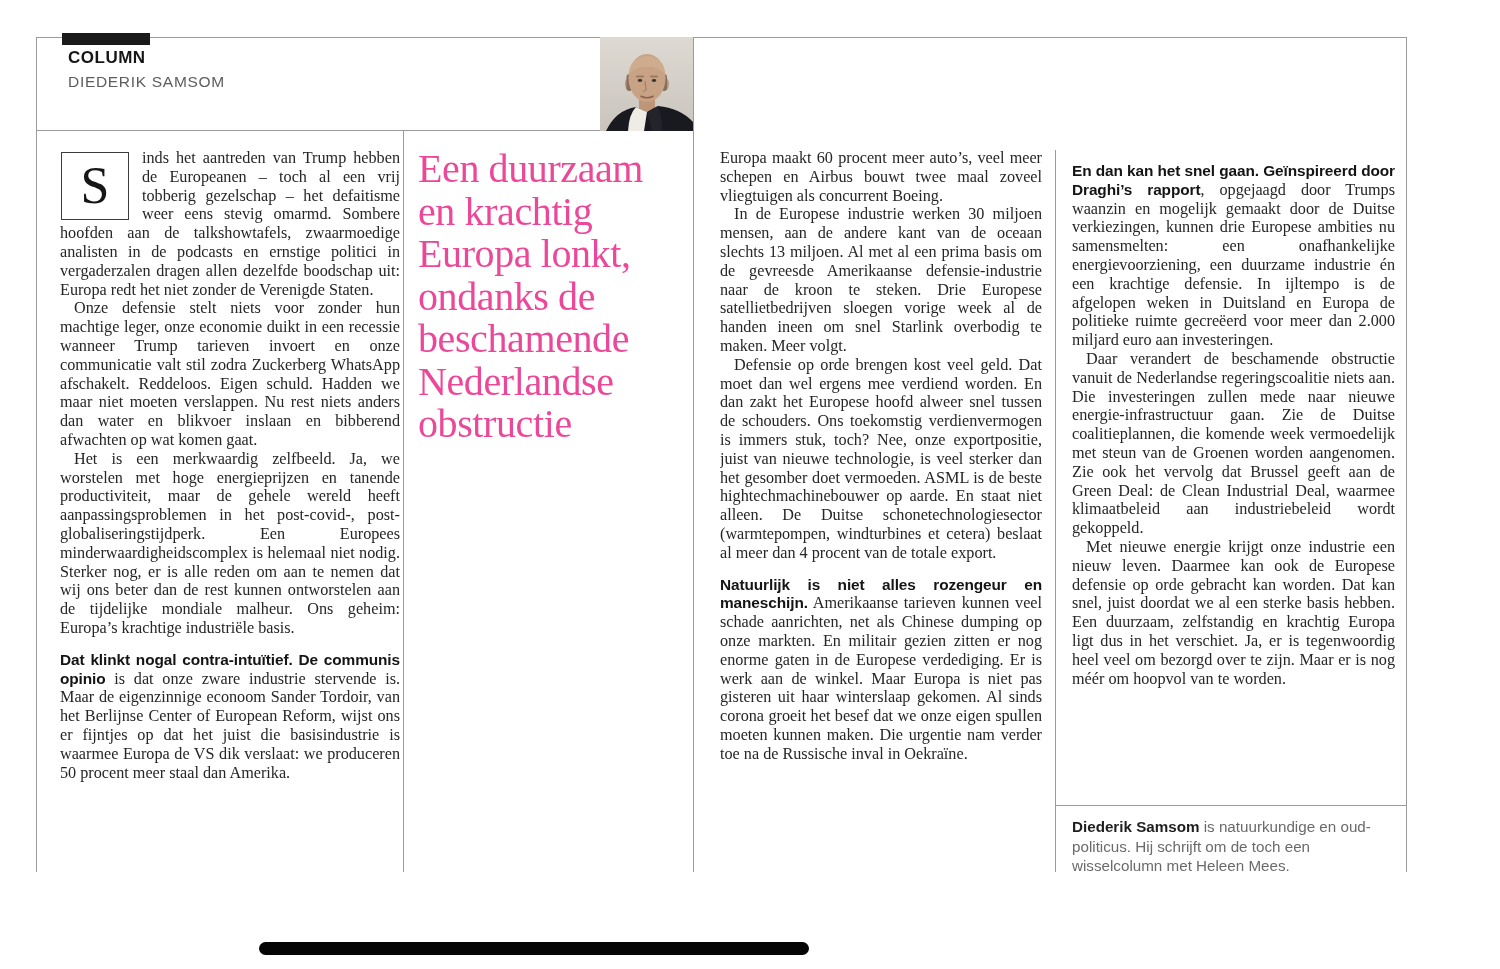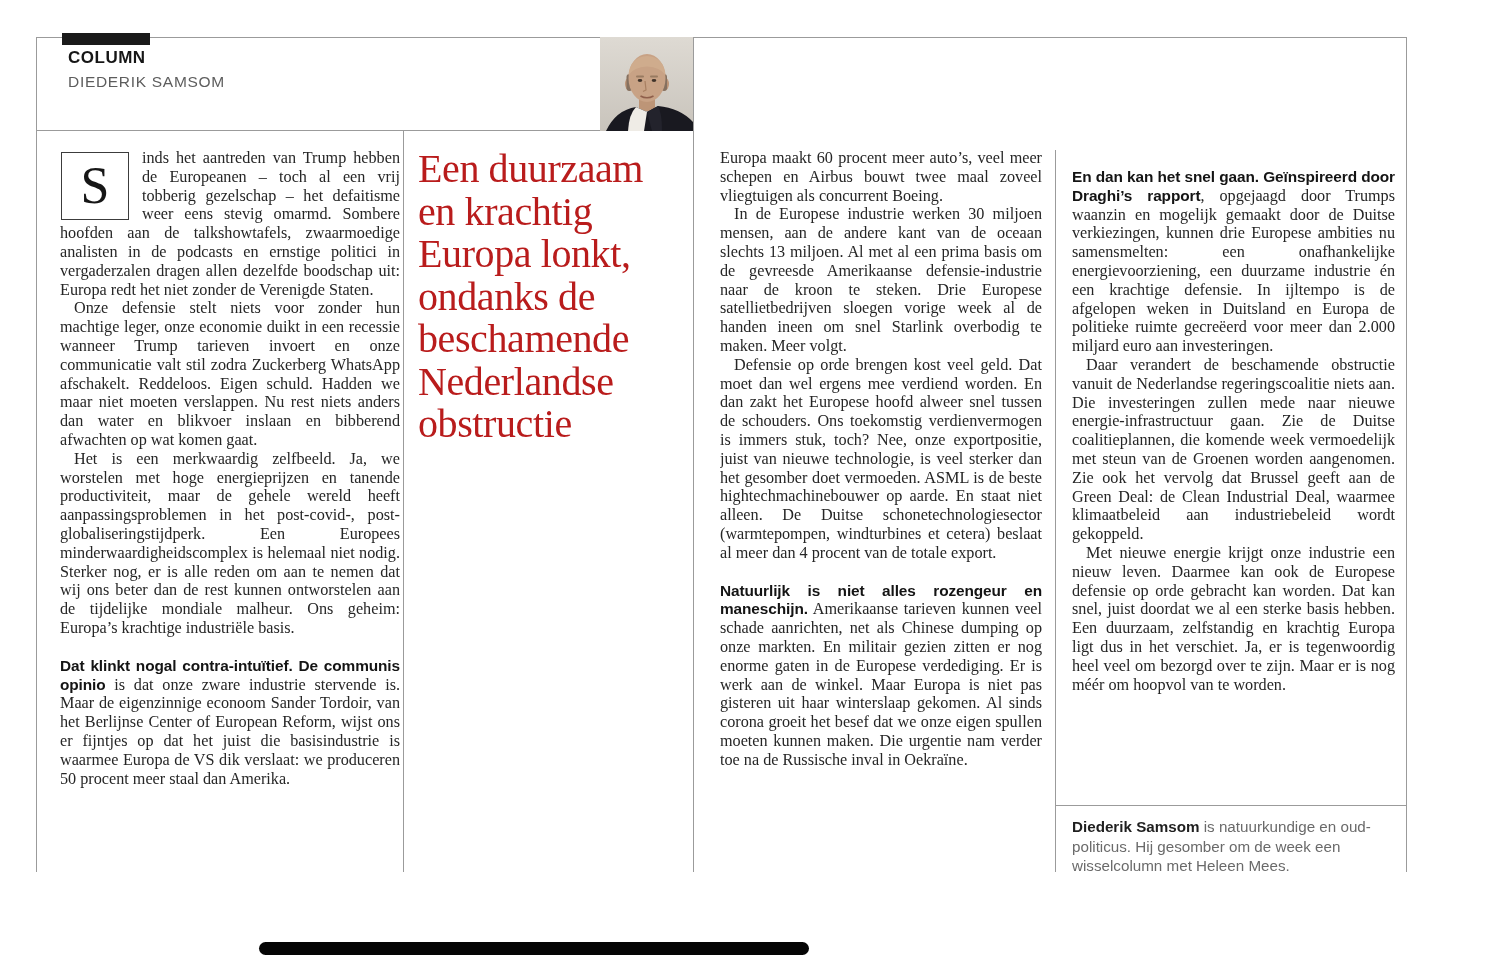--- a/index.html
+++ b/index.html
@@ -6,30 +6,30 @@
   .screen{position:relative;width:1500px;height:969px;background:#ffffff;overflow:hidden;
           font-family:"Liberation Serif", serif;color:#262626;}
   .rule{position:absolute;background:#9b9b9b;}
   .tab{position:absolute;left:62px;top:33px;width:88px;height:12px;background:#1a1a1a;}
   .kicker{position:absolute;left:68px;top:48px;font-family:"Liberation Sans",sans-serif;
           font-weight:700;font-size:17px;letter-spacing:.5px;color:#161616;}
   .author{position:absolute;left:68px;top:73px;font-family:"Liberation Sans",sans-serif;
           font-size:15.5px;letter-spacing:.7px;color:#5d5d5d;}
   .photo{position:absolute;left:600px;top:37px;width:93px;height:94px;}
   .headline{position:absolute;left:418px;top:148px;width:272px;
-            font-size:40px;line-height:42.5px;letter-spacing:-.4px;color:#b91c1c;
+            font-size:40px;line-height:42.5px;letter-spacing:-.4px;color:#ec4899;
             white-space:pre-line;font-weight:500;}
   .col{position:absolute;overflow:hidden;font-size:16.2px;line-height:18.8px;
        text-align:justify;hyphens:auto;-webkit-hyphens:auto;}
   .col1{left:60px;top:149px;width:340px;height:723px;}
   .col3{left:720px;top:149px;width:322px;height:723px;}
   .col4{left:1072px;top:149px;width:323px;height:642px;}
   .para{margin:0;text-indent:14px;}
   .para.dropcap,.para.cont,.para.lead{text-indent:0;}
-  .para.lead{margin-top:19px;}
+  .para.lead{margin-top:13px;}
   .lead-span{font-family:"Liberation Sans",sans-serif;font-weight:700;font-size:15.4px;
              color:#141414;letter-spacing:-.1px;}
   .dropcap-box{float:left;width:66px;height:66px;border:1.5px solid #3c3c3c;margin:3px 13px 4px 1px;
                display:flex;align-items:center;justify-content:center;
                font-size:52px;color:#161616;background:#fff;}
   .footer{position:absolute;left:1072px;top:817px;width:326px;
           font-family:"Liberation Sans",sans-serif;font-size:15.2px;line-height:19.5px;color:#6a6a6a;}
   .footer b{color:#1f1f1f;font-weight:700;}
   .scrollbar{position:absolute;left:259px;top:942px;width:550px;height:13px;border-radius:7px;background:#050505;}
 </style>
@@ -99,17 +99,17 @@
       <p class="para indent">In de Europese industrie werken 30 miljoen mensen, aan de andere kant van de oceaan slechts 13 miljoen. Al met al een prima basis om de gevreesde Amerikaanse defensie-industrie naar de kroon te steken. Drie Europese satellietbedrijven sloegen vorige week al de handen ineen om snel Starlink overbodig te maken. Meer volgt.</p>
       <p class="para indent">Defensie op orde brengen kost veel geld. Dat moet dan wel ergens mee verdiend worden. En dan zakt het Europese hoofd alweer snel tussen de schouders. Ons toekomstig verdienvermogen is immers stuk, toch? Nee, onze exportpositie, juist van nieuwe technologie, is veel sterker dan het gesomber doet vermoeden. ASML is de beste hightechmachinebouwer op aarde. En staat niet alleen. De Duitse schonetechnologiesector (warmtepompen, windturbines et cetera) beslaat al meer dan 4 procent van de totale export.</p>
       <p class="para lead"><span class="lead-span">Natuurlijk is niet alles rozengeur en maneschijn.</span> Amerikaanse tarieven kunnen veel schade aanrichten, net als Chinese dumping op onze markten. En militair gezien zitten er nog enorme gaten in de Europese verdediging. Er is werk aan de winkel. Maar Europa is niet pas gisteren uit haar winterslaap gekomen. Al sinds corona groeit het besef dat we onze eigen spullen moeten kunnen maken. Die urgentie nam verder toe na de Russische inval in Oekraïne.</p>
     </div>
   <div class="col col4">
       <p class="para lead"><span class="lead-span">En dan kan het snel gaan. Geïnspireerd door Draghi’s rapport</span>, opgejaagd door Trumps waanzin en mogelijk gemaakt door de Duitse verkiezingen, kunnen drie Europese ambities nu samensmelten: een onafhankelijke energievoorziening, een duurzame industrie én een krachtige defensie. In ijltempo is de afgelopen weken in Duitsland en Europa de politieke ruimte gecreëerd voor meer dan 2.000 miljard euro aan investeringen.</p>
       <p class="para indent">Daar verandert de beschamende obstructie vanuit de Nederlandse regeringscoalitie niets aan. Die investeringen zullen mede naar nieuwe energie-infrastructuur gaan. Zie de Duitse coalitieplannen, die komende week vermoedelijk met steun van de Groenen worden aangenomen. Zie ook het vervolg dat Brussel geeft aan de Green Deal: de Clean Industrial Deal, waarmee klimaatbeleid aan industriebeleid wordt gekoppeld.</p>
       <p class="para indent">Met nieuwe energie krijgt onze industrie een nieuw leven. Daarmee kan ook de Europese defensie op orde gebracht kan worden. Dat kan snel, juist doordat we al een sterke basis hebben. Een duurzaam, zelfstandig en krachtig Europa ligt dus in het verschiet. Ja, er is tegenwoordig heel veel om bezorgd over te zijn. Maar er is nog méér om hoopvol van te worden.</p>
     </div>
 
-  <div class="footer"><b>Diederik Samsom</b><span> is natuurkundige en oud-politicus. Hij gesomber om de week een wisselcolumn met Heleen Mees.</span></div>
+  <div class="footer"><b>Diederik Samsom</b><span> is natuurkundige en oud-politicus. Hij schrijft om de toch een wisselcolumn met Heleen Mees.</span></div>
 
   <div class="scrollbar"></div>
 
 </div>
 
 </body></html>

